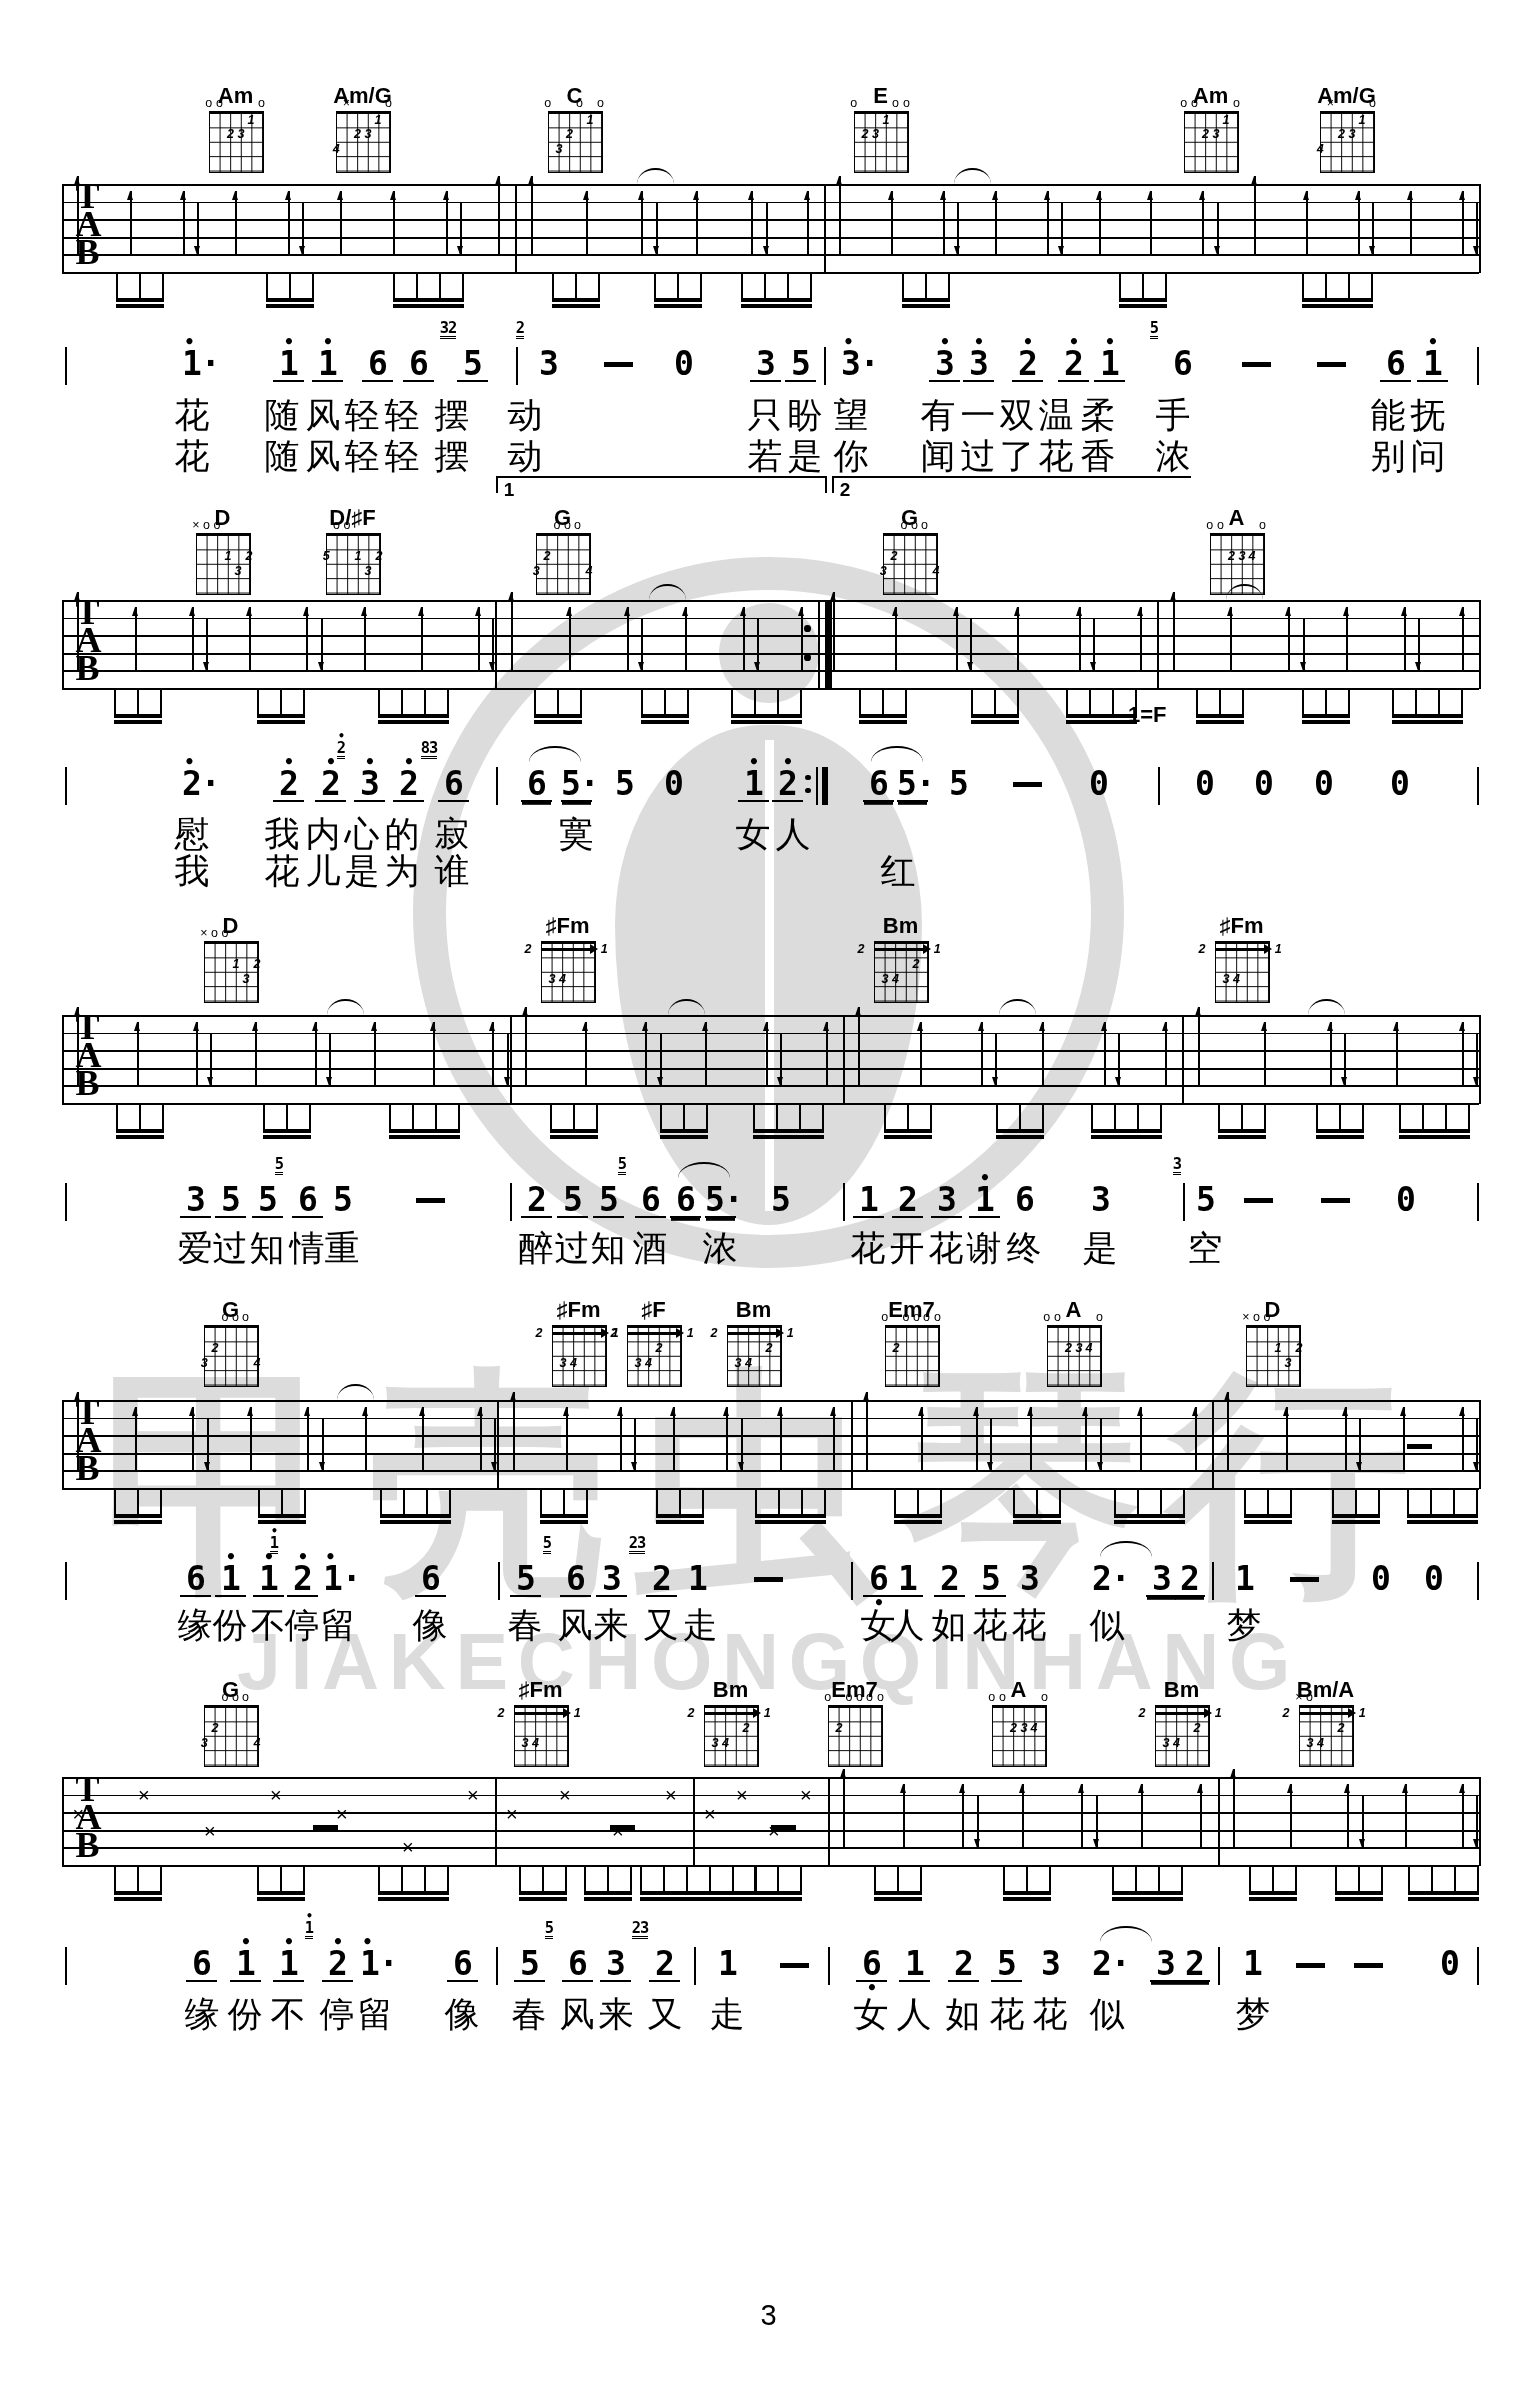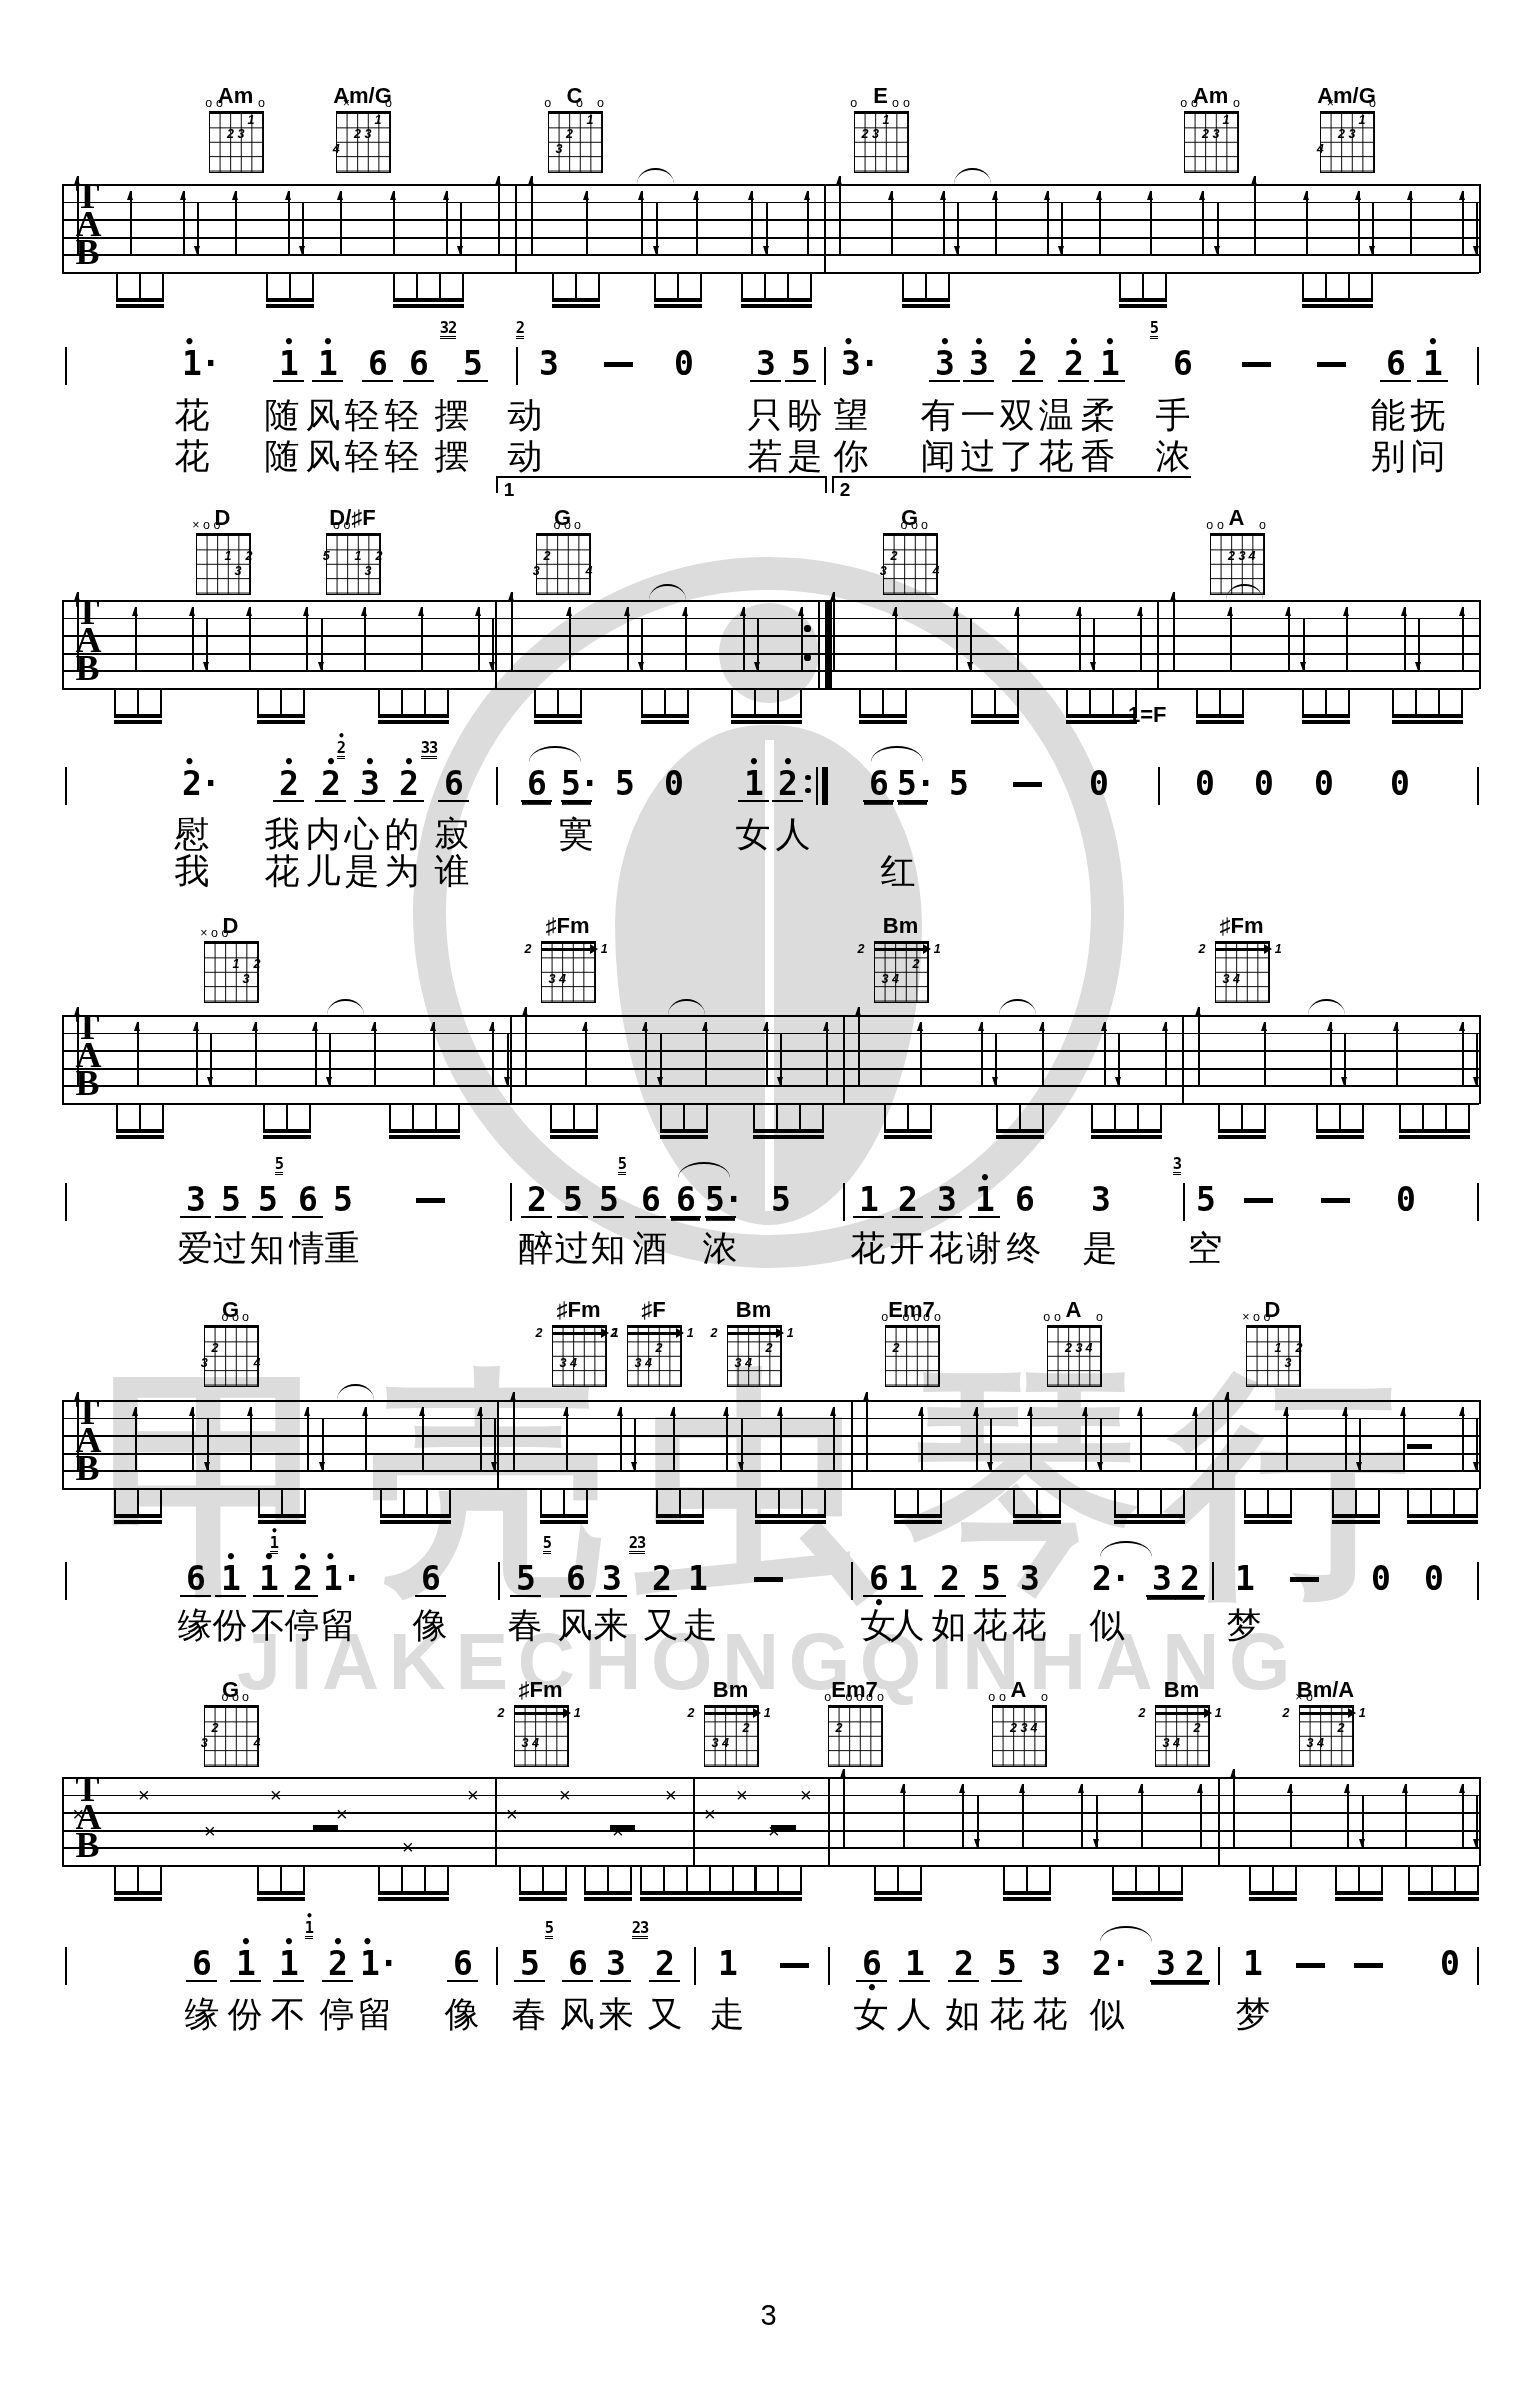--- a/index.html
+++ b/index.html
@@ -536,21 +536,21 @@
             <div class="beam" style="top: 25px; width: 71px;"></div>
             <div class="beam" style="top: 31px; width: 71px;"></div>
           </div>
         </div>
         <div class="jbar" style="left: 65px; top: 767px;"></div>
         <div class="jtok" style="left: 182px; top: 767px;">2·<div class="hdot" style="left: -8.6px;">•</div></div>
         <div class="jtok u1" style="left: 273px; top: 767px;">2<div class="hdot">•</div></div>
         <div class="jtok u1" style="left: 315px; top: 767px;">2<div class="hdot">•</div></div>
         <div class="jtok u1" style="left: 354px; top: 767px;">3<div class="hdot">•</div><div class="grace gu2">2<div class="ghdot">•</div></div></div>
         <div class="jtok u1" style="left: 393px; top: 767px;">2<div class="hdot">•</div></div>
-        <div class="jtok u1" style="left: 438px; top: 767px;">6<div class="grace gu2">33</div></div>
+        <div class="jtok u1" style="left: 438px; top: 767px;">6<div class="grace gu2">83</div></div>
         <div class="jbar" style="left: 496px; top: 767px;"></div>
         <div class="jtok u2" style="left: 521px; top: 767px;">6<div class="jtie"></div></div>
         <div class="jtok u2" style="left: 561px; top: 767px;">5·</div>
         <div class="jtok" style="left: 609px; top: 767px;">5</div>
         <div class="jtok" style="left: 658px; top: 767px;">0</div>
         <div class="jtok u1" style="left: 738px; top: 767px;">1<div class="hdot">•</div></div>
         <div class="jtok u1" style="left: 772px; top: 767px;">2<div class="hdot">•</div></div>
         <div class="jrep" style="left: 816px; top: 767px;">
           <div class="jrepdot" style="top: 7.7px;"></div>
           <div class="jrepdot" style="top: 21px;"></div>

